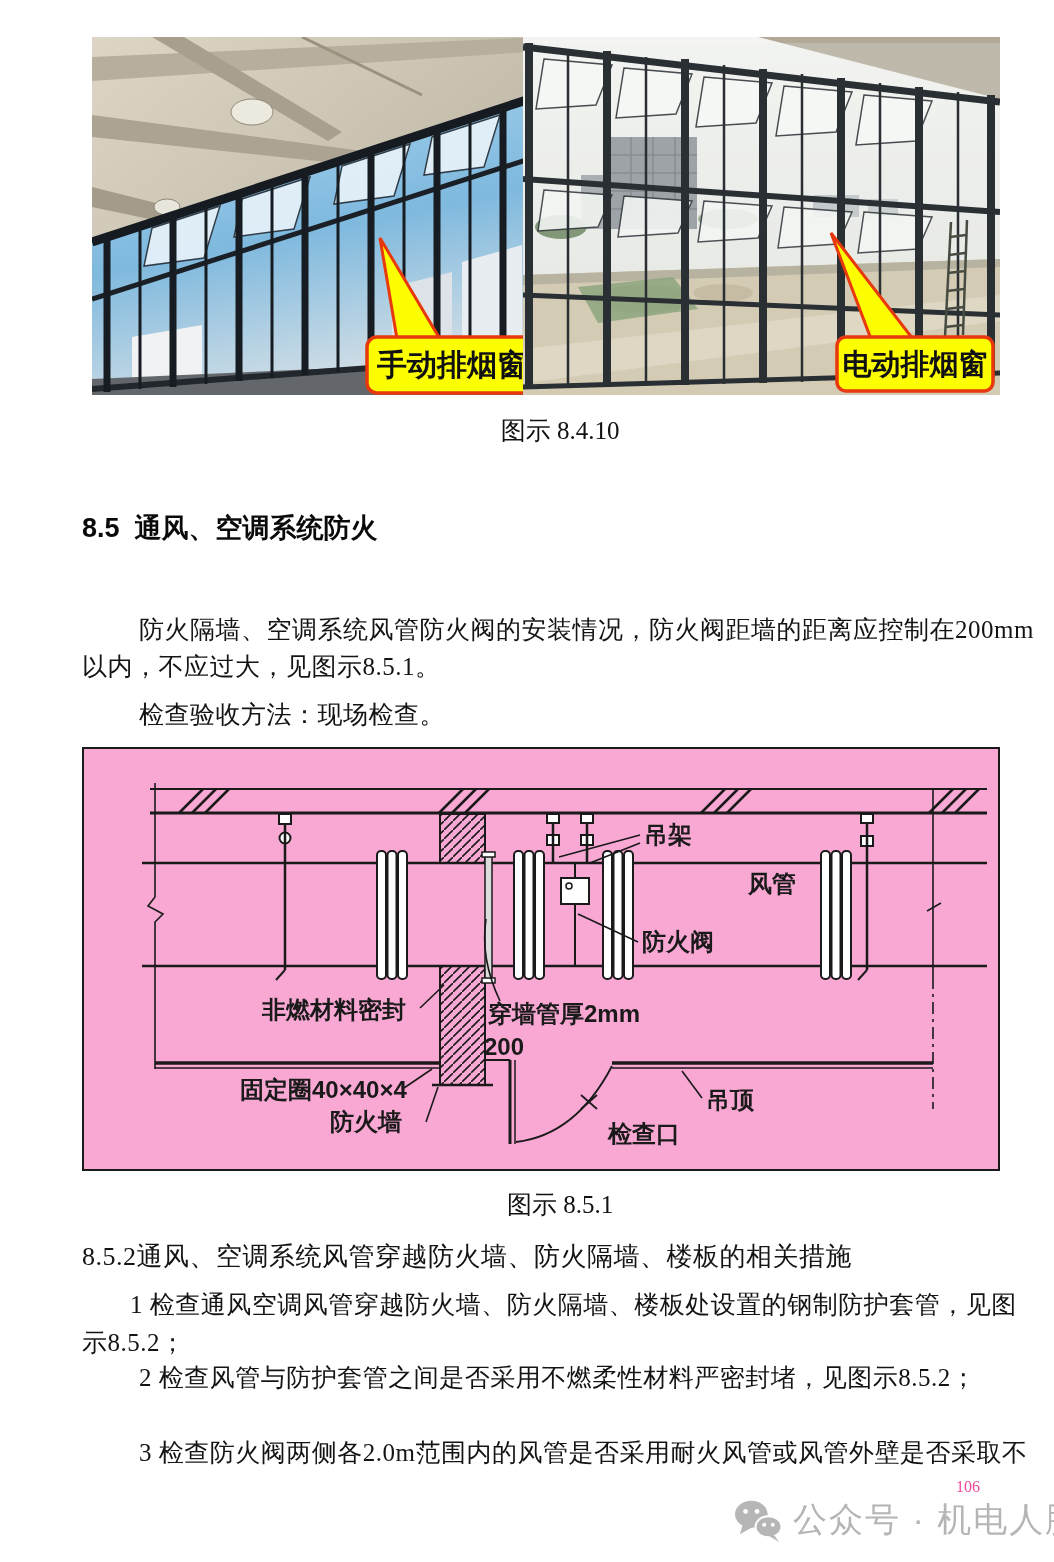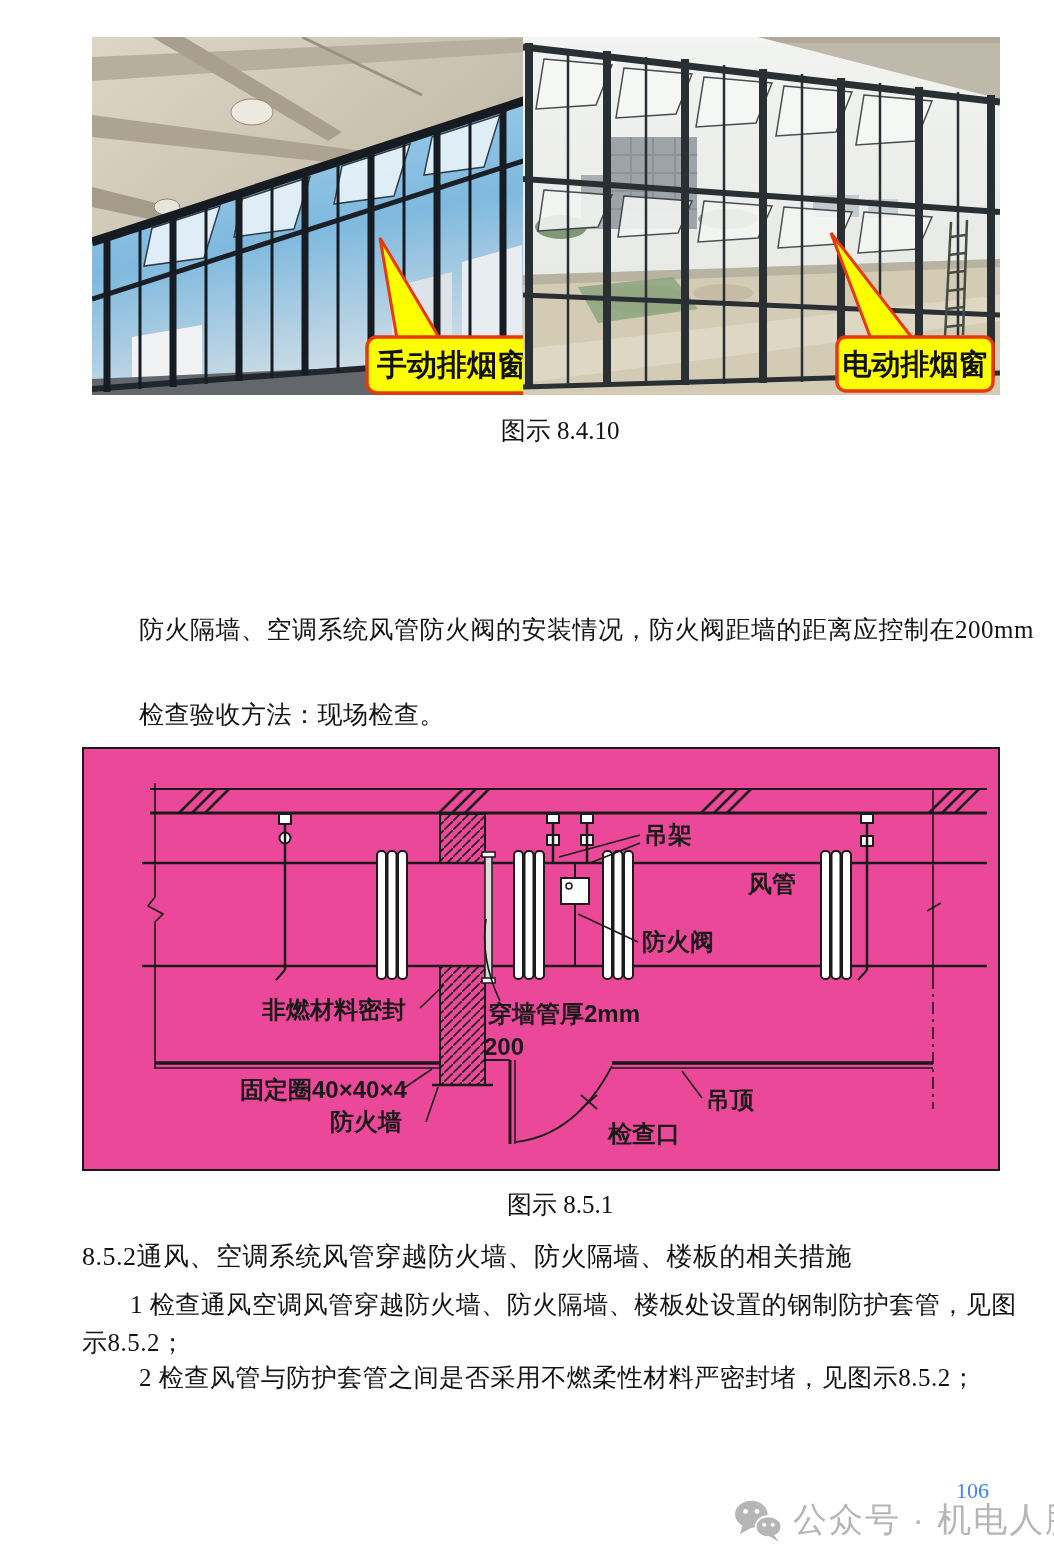--- a/index.html
+++ b/index.html
@@ -22,33 +22,33 @@
     position:absolute;left:82px;top:510px;
     font-family:"Liberation Sans","DejaVu Sans",sans-serif;
     font-weight:bold;font-size:27px;white-space:pre;color:#0a0a0a;
   }
   .bodyline{
     position:absolute;font-size:25px;white-space:pre;color:#141414;
     letter-spacing:0.5px;
   }
   .diagram-box{
     position:absolute;left:82px;top:747px;width:914px;height:420px;
-    border:2px solid #1a1a1a;background:#ec4899;
+    border:2px solid #1a1a1a;background:#f9a8d4;
   }
   .diagram-box svg{display:block;width:914px;height:420px;}
   .dia-label{
     font-family:"Liberation Sans","DejaVu Sans",sans-serif;
     font-weight:bold;font-size:24px;fill:#1a1a1a;
   }
   .callout-text{
     font-family:"Liberation Sans","DejaVu Sans",sans-serif;
     font-weight:600;fill:#111;
   }
   .page-number{
-    position:absolute;left:956px;top:1478px;font-size:22px;color:#3b82f6;z-index:6;
+    position:absolute;left:956px;top:1478px;font-size:16px;color:#ec4899;z-index:6;
   }
   .watermark{
     position:absolute;left:733px;top:1497px;display:flex;align-items:center;gap:10px;
     color:#b5b5b5;z-index:2;
     font-family:"Liberation Sans","DejaVu Sans",sans-serif;
     font-size:34px;letter-spacing:2px;white-space:nowrap;
   }
 </style>
 </head>
 <body>
@@ -200,22 +200,24 @@
       <g>
         <polygon points="348,302 308,196 390,302" fill="#fdff00" stroke="#e8380d" stroke-width="3"></polygon>
         <rect x="314" y="300" width="156" height="54" rx="9" fill="#fdff00" stroke="#e8380d" stroke-width="3.5"></rect>
         <text x="392" y="337" text-anchor="middle" class="callout-text" font-size="29">电动排烟窗</text>
       </g>
     </svg>
   </figure>
 
   <div class="caption" style="top:414px;">图示 8.4.10</div>
 
+  <div class="h85">8.5  通风、空调系统防火</div>
 
   <div class="bodyline" style="left:139px;top:613px;">防火隔墙、空调系统风管防火阀的安装情况，防火阀距墙的距离应控制在200mm</div>
+  <div class="bodyline" style="left:82px;top:650px;">以内，不应过大，见图示8.5.1。</div>
   <div class="bodyline" style="left:139px;top:698px;">检查验收方法：现场检查。</div>
 
   <div class="diagram-box">
     <svg viewBox="0 0 914 420">
       <defs>
         <pattern id="wallhatch" patternUnits="userSpaceOnUse" width="9" height="9">
           <path d="M0,9 L9,0" stroke="#1a1a1a" stroke-width="1.6" fill="none"></path>
         </pattern>
       </defs>
       <g stroke="#1a1a1a" fill="none">
@@ -330,20 +332,21 @@
       </g>
     </svg>
   </div>
 
   <div class="caption" style="top:1188px;">图示 8.5.1</div>
 
   <div class="bodyline" style="left:82px;top:1239px;font-size:26px;">8.5.2通风、空调系统风管穿越防火墙、防火隔墙、楼板的相关措施</div>
   <div class="bodyline" style="left:130px;top:1288px;">1 检查通风空调风管穿越防火墙、防火隔墙、楼板处设置的钢制防护套管，见图</div>
   <div class="bodyline" style="left:82px;top:1326px;">示8.5.2；</div>
   <div class="bodyline" style="left:139px;top:1361px;">2 检查风管与防护套管之间是否采用不燃柔性材料严密封堵，见图示8.5.2；</div>
+  <div class="bodyline" style="left:139px;top:1436px;">3 检查防火阀两侧各2.0m范围内的风管是否采用耐火风管或风管外壁是否采取不</div>
 
   <div class="page-number">106</div>
 
   <div class="watermark">
     <svg viewBox="0 0 52 46" width="50" height="44">
       <ellipse cx="19" cy="17" rx="17" ry="14" fill="#b6b6b6"></ellipse>
       <polygon points="10,28 7,38 21,30" fill="#b6b6b6"></polygon>
       <circle cx="13" cy="14" r="2.5" fill="#ffffff"></circle>
       <circle cx="25" cy="14" r="2.5" fill="#ffffff"></circle>
       <ellipse cx="37" cy="30" rx="13.5" ry="11" fill="#b6b6b6" stroke="#ffffff" stroke-width="2"></ellipse>

